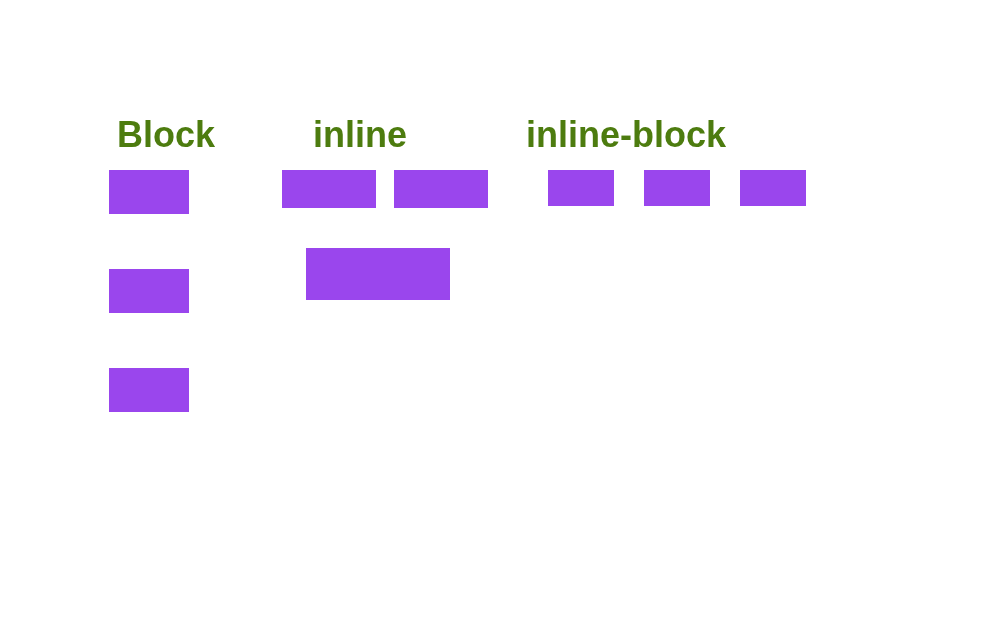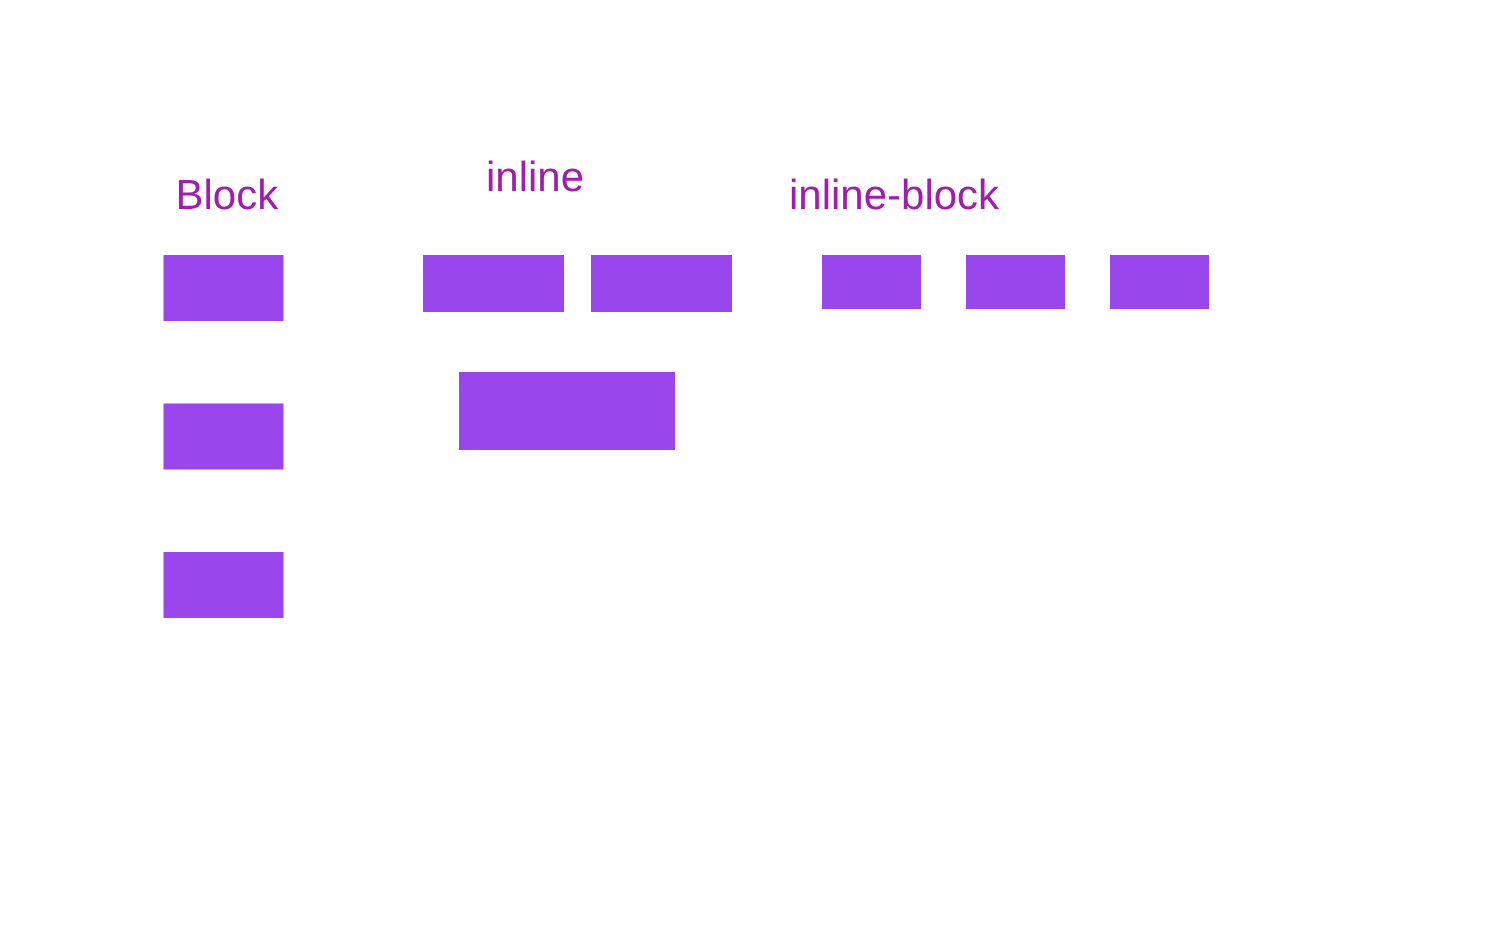--- a/index.html
+++ b/index.html
@@ -9,34 +9,34 @@
     }
     body {
       width: 1000px;
       height: 628px;
       background: #ffffff;
       font-family: Arial, Helvetica, sans-serif;
       position: relative;
     }
     .section-heading {
       position: absolute;
-      font-size: 28px;
-      font-weight: 400;
-      color: #a21caf;
+      font-size: 36px;
+      font-weight: 700;
+      color: #4d7c0f;
     }
     .box {
       position: absolute;
       background: #9a46ed;
     }
   </style>
 </head>
 <body>
 
 <div class="section-heading" style="left:117px; top:114px;">Block</div>
-<div class="section-heading" style="left:313px; top:102px;margin-left:11px;">inline</div>
+<div class="section-heading" style="left:313px; top:114px;">inline</div>
 <div class="section-heading" style="left:526px; top:114px;text-align:center;">inline-block</div>
 
 <div class="box" style="left:109px; top:170px; width:80px; height:44px;"></div>
 <div class="box" style="left:109px; top:269px; width:80px; height:44px;"></div>
 <div class="box" style="left:109px; top:368px; width:80px; height:44px;"></div>
 
 <div class="box" style="left:282px; top:170px; width:94px; height:38px;"></div>
 <div class="box" style="left:394px; top:170px; width:94px; height:38px;"></div>
 <div class="box" style="left:306px; top:248px; width:144px; height:52px;"></div>
 

